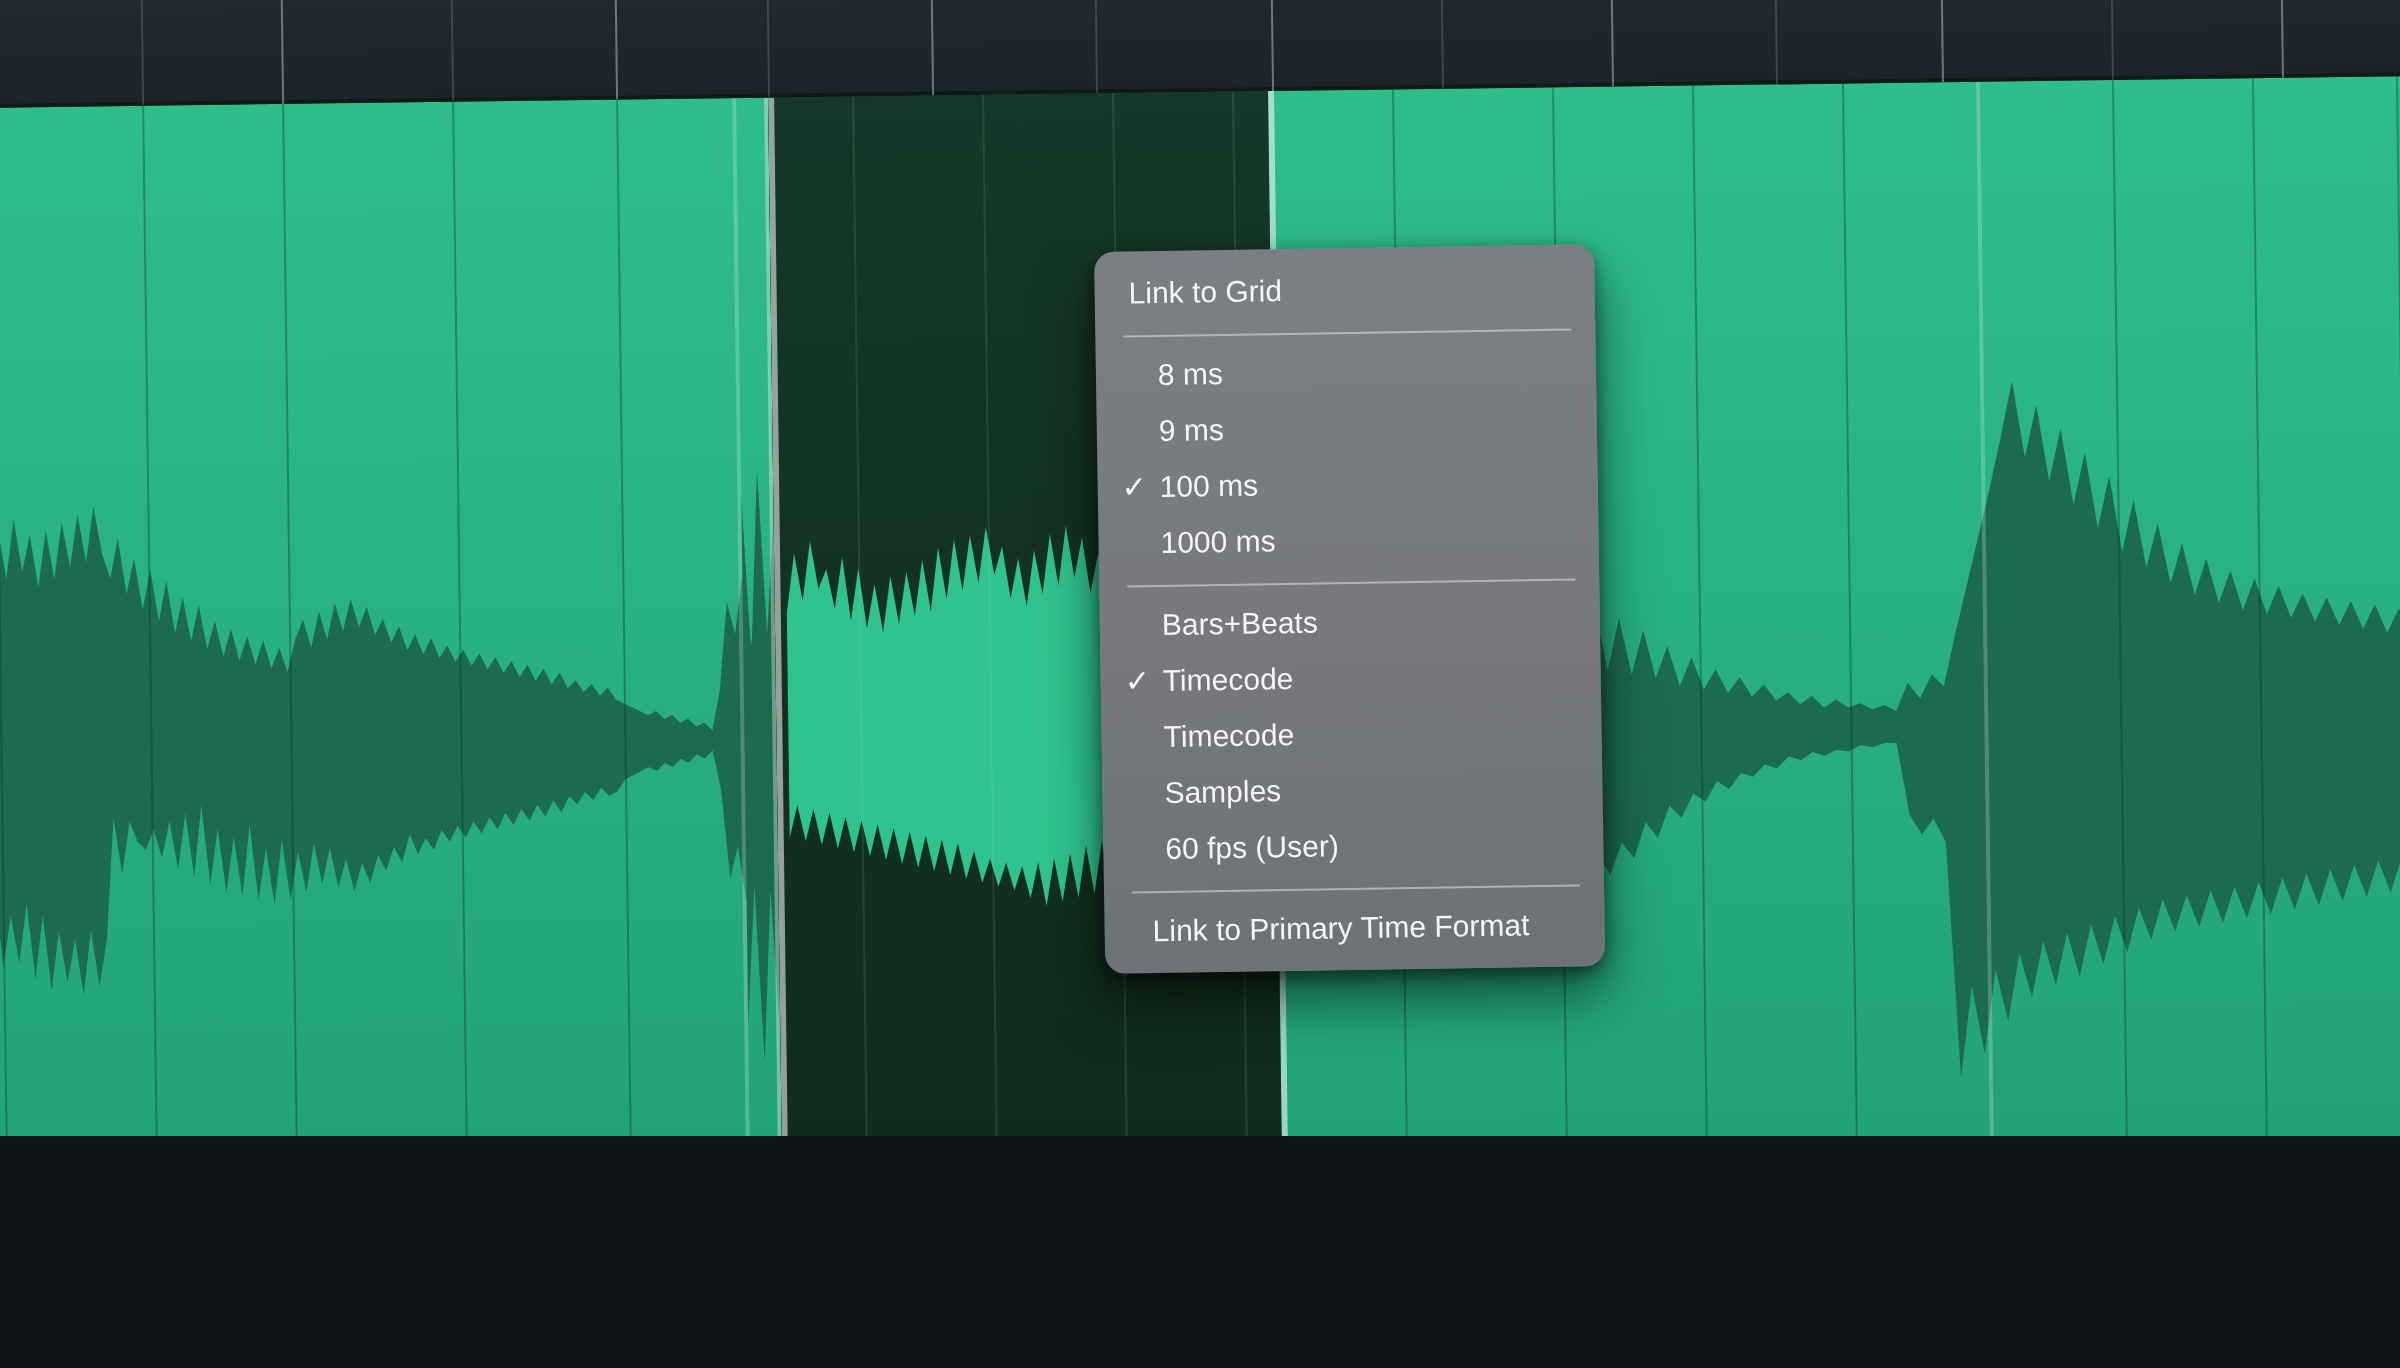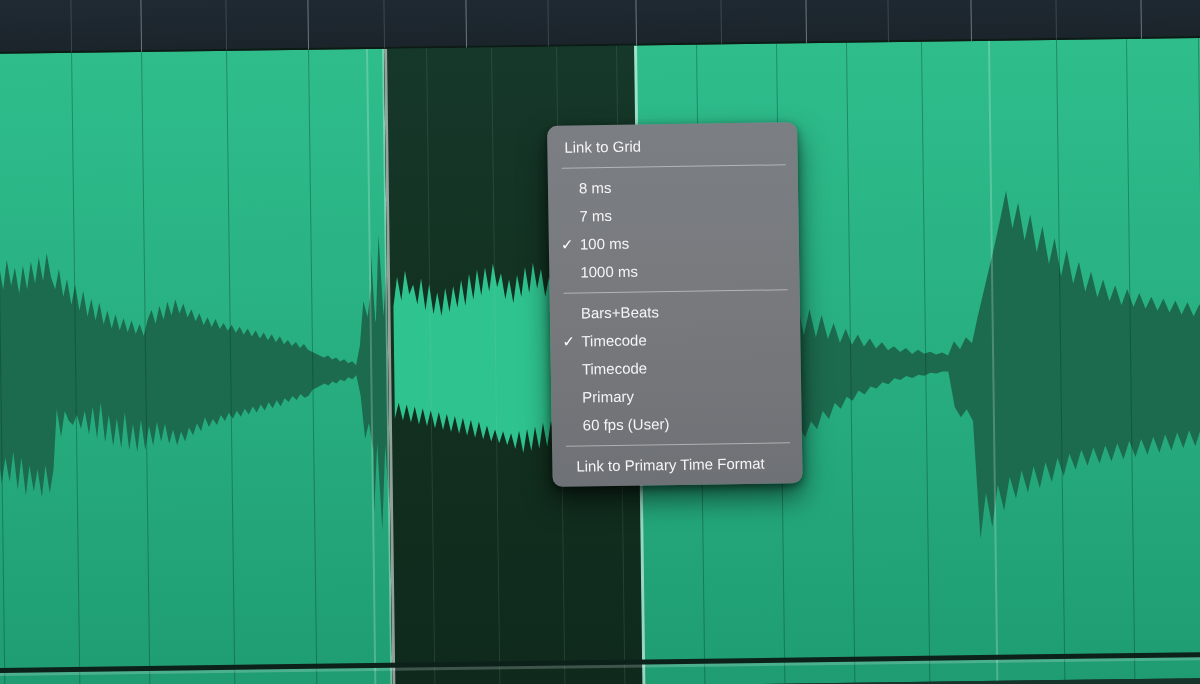--- a/index.html
+++ b/index.html
@@ -1,19 +1,19 @@
 <!DOCTYPE html>
 <html><head>
 <meta charset="utf-8">
 <style>
   * { margin:0; padding:0; box-sizing:border-box; }
   html,body{ width:1200px; height:684px; overflow:hidden; background:#0e1418; }
   body{ font-family:"Liberation Sans", sans-serif; }
 
-  #stage{ position:relative; width:1200px; height:684px; overflow:hidden; }
+  #stage{ position:relative; width:1200px; height:568px; overflow:hidden; }
 
   
   #plane{
     position:absolute;
     left:-60px; top:-40px;
     width:1320px; height:780px;
     transform: rotate(-0.75deg);
     transform-origin: 50% 50%;
     background:#16342a;
   }
@@ -284,21 +284,21 @@
     </div>
 
     <div class="sep"></div>
 
     <div class="mi opt">
       <span class="chk"></span>
       <span>8 ms</span>
     </div>
     <div class="mi opt">
       <span class="chk"></span>
-      <span>7 ms</span>
+      <span>9 ms</span>
     </div>
     <div class="mi opt">
       <span class="chk">✓</span>
       <span>100 ms</span>
     </div>
     <div class="mi opt">
       <span class="chk"></span>
       <span>1000 ms</span>
     </div>
 
@@ -311,21 +311,21 @@
     <div class="mi opt">
       <span class="chk">✓</span>
       <span>Timecode</span>
     </div>
     <div class="mi opt">
       <span class="chk"></span>
       <span>Timecode</span>
     </div>
     <div class="mi opt">
       <span class="chk"></span>
-      <span>Primary</span>
+      <span>Samples</span>
     </div>
     <div class="mi opt">
       <span class="chk"></span>
       <span>60 fps (User)</span>
     </div>
 
     <div class="sep"></div>
 
     <div class="mi" style="padding-left:24px;">
       <span>Link to Primary Time Format</span>

